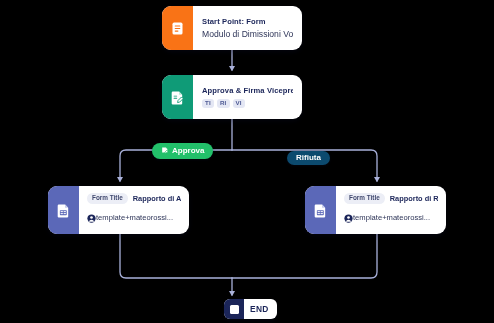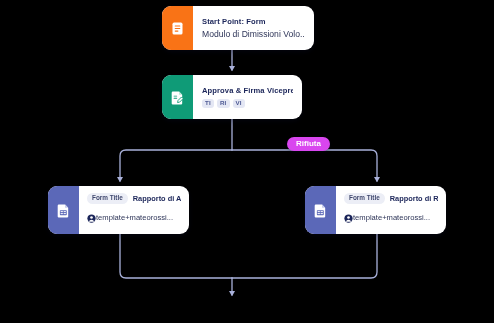--- a/index.html
+++ b/index.html
@@ -65,21 +65,21 @@
     overflow: hidden;
   }
   .node-sub {
     font-size: 8.6px;
     color: #2e3558;
     white-space: nowrap;
     overflow: hidden;
   }
 
   
-  #node-start { left: 162px; top: 6px; width: 152px; height: 44px; }
+  #node-start { left: 162px; top: 6px; width: 140px; height: 44px; }
   #node-start .node-icon { background: #f97316; }
 
   
   #node-approval { left: 162px; top: 75px; width: 140px; height: 44px; }
   #node-approval .node-icon { background: #0f9b77; }
 
   .avatars { display: flex; gap: 3px; margin-top: 1px; }
   .avatar-chip {
     background: #e4e7f4;
     color: #4e5a94;
@@ -134,21 +134,21 @@
     border-radius: 10px;
     padding: 3px 9px;
     color: #ffffff;
     font-size: 8px;
     font-weight: bold;
     line-height: 1;
     box-shadow: 0 1px 3px rgba(10, 16, 48, 0.3);
     white-space: nowrap;
   }
   #pill-approve { left: 152px; top: 143px; background: #22c06a; }
-  #pill-reject  { left: 287px; top: 137px; background: #d946ef; text-align: right; }
+  #pill-reject  { left: 287px; top: 151px; background: #0c4a6e; text-align: right; }
 
   
   #node-end {
     position: absolute;
     left: 224px; top: 299px;
     display: flex;
     align-items: center;
     background: #ffffff;
     border-radius: 6px;
     box-shadow: 0 2px 4px rgba(10, 16, 48, 0.3);
@@ -227,20 +227,30 @@
     <div class="node-body">
       <div class="node-kicker">Approva &amp; Firma Vicepreside...</div>
       <div class="avatars">
         <span class="avatar-chip">TI</span>
         <span class="avatar-chip">RI</span>
         <span class="avatar-chip">VI</span>
       </div>
     </div>
   </div>
 
+  <div class="pill" id="pill-approve">
+    <span>
+      <svg width="8" height="8" viewBox="0 0 24 24" aria-hidden="true">
+        <path d="M3.5 4.5h11l4.5 4.5v10.5H3.5z" fill="#ffffff"></path>
+        <path d="M14.5 4.5l4.5 4.5h-4.5z" fill="#b6f0d0"></path>
+        <path d="M17.5 12.5l3.2 3.2-5.4 5.4-3.9.7.7-3.9z" fill="#ffffff" stroke="#22c06a" stroke-width="2" stroke-linejoin="round"></path>
+      </svg>
+    </span>
+    <span>Approva</span>
+  </div>
 
   <div class="pill" id="pill-reject">
     <span>Rifiuta</span>
   </div>
 
   <div class="node card-form" id="node-approved">
     <div class="node-icon">
       <svg width="15" height="15" viewBox="0 0 24 24" aria-hidden="true">
         <path d="M4.5 2.5h10l5 5v14a1.8 1.8 0 0 1-1.8 1.8H4.5A1.8 1.8 0 0 1 2.7 21.5V4.3A1.8 1.8 0 0 1 4.5 2.5z" fill="#ffffff"></path>
         <path d="M14.5 2.5l5 5h-5z" fill="#c4caeb"></path>
@@ -292,14 +302,20 @@
             <circle cx="12" cy="12" r="11" fill="#1b2559"></circle>
             <circle cx="12" cy="9.3" r="3.6" fill="#ffffff"></circle>
             <path d="M4.8 20.5a7.6 7.6 0 0 1 14.4 0z" fill="#ffffff"></path>
           </svg>
         </span>
         <span class="owner-text">template+mateorossi...</span>
       </div>
     </div>
   </div>
 
+  <div id="node-end">
+    <div class="end-icon">
+      <div class="end-square"></div>
+    </div>
+    <div class="end-label">END</div>
+  </div>
 
 </div>
 
 </body></html>

